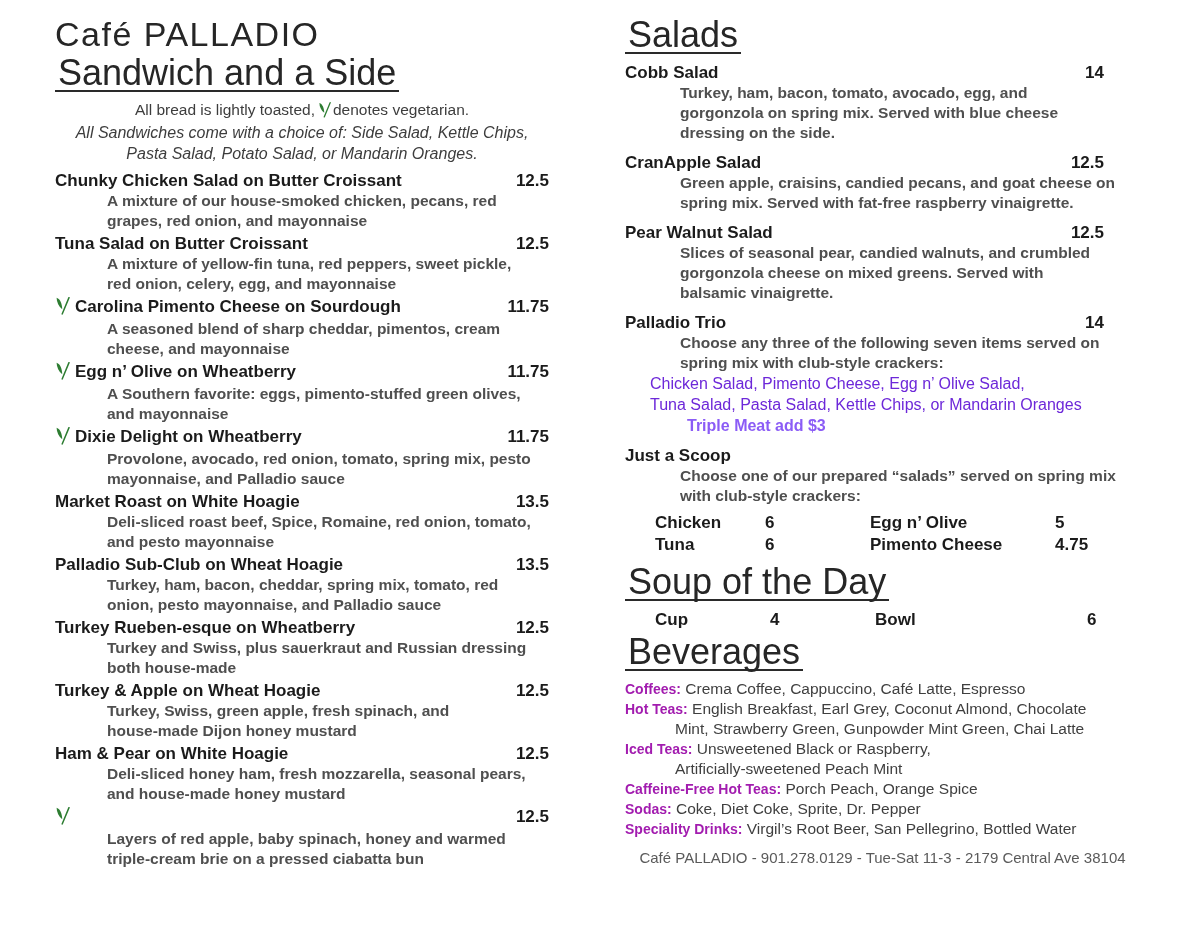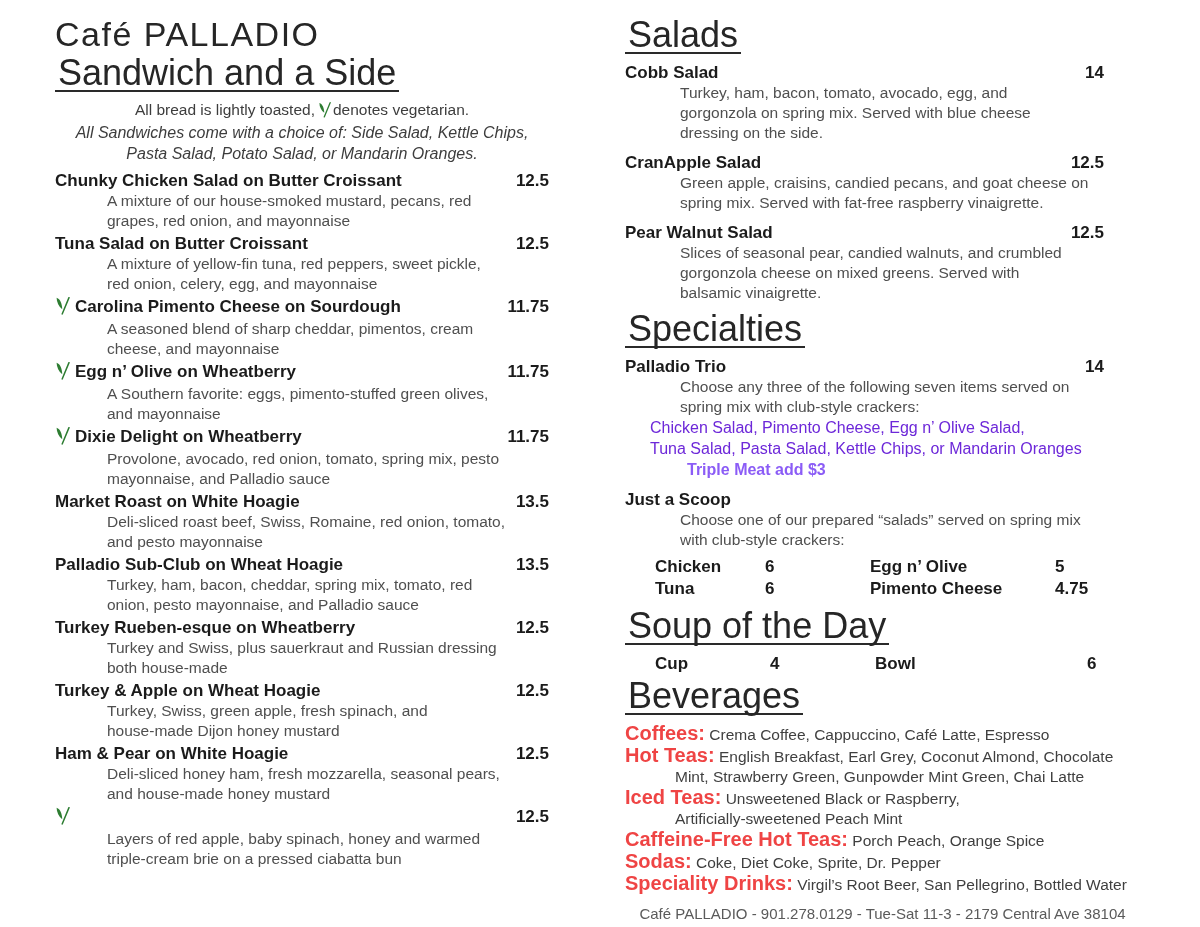--- a/index.html
+++ b/index.html
@@ -15,38 +15,38 @@
   .note{text-align:center;font-size:15.5px;line-height:20px;color:#3d3d3d;margin-top:8px;}
   .veg-inline svg{vertical-align:-3px;margin:0 2px 0 3px;}
   .choice-note{text-align:center;font-style:italic;font-size:16px;line-height:21px;color:#3d3d3d;margin-top:2px;}
 
   .items{margin-top:6px;}
   .item{margin-bottom:2px;}
   .item-row{display:flex;align-items:baseline;font-weight:700;font-size:17px;line-height:21px;color:#1b1b1b;}
   .veg-mark{flex:0 0 auto;margin-right:5px;align-self:center;position:relative;top:1px;}
   .item-name{white-space:nowrap;}
   .item-price{margin-left:auto;}
-  .item-desc{padding-left:52px;font-size:15.5px;line-height:20px;color:#4f4f4f;white-space:pre-line;}
+  .item-desc{padding-left:52px;font-size:15.5px;line-height:20px;color:#4f4f4f;white-space:pre-line;font-weight:bold;}
 
   .col-right .item{margin-bottom:9px;}
   .col-right .item-row{padding-right:36px;}
   .col-right .item-desc{padding-left:55px;}
   .col-right .section-heading{margin:4px 0 8px;}
   .col-right .section-heading.first{margin-top:0;}
 
   .options-line{font-size:16px;line-height:21px;color:#6d28d9;padding-left:25px;white-space:pre-line;}
   .addon{font-weight:700;font-size:16px;line-height:21px;color:#8b5cf6;padding-left:62px;}
 
   .grid-scoop,.grid-soup{display:grid;font-weight:700;font-size:17px;line-height:22px;color:#1b1b1b;padding-left:30px;}
   .grid-scoop{grid-template-columns:110px 105px 185px auto;margin:6px 0 2px;}
   .grid-soup{grid-template-columns:115px 105px 212px auto;margin:0 0 2px;}
 
   .bev{margin-top:4px;width:512px;}
   .bev-line{font-size:15.5px;line-height:20px;color:#3f3f3f;}
-  .bev-label{font-weight:700;font-size:20px;color:#ef4444;}
+  .bev-label{font-weight:700;font-size:14px;color:#a21caf;}
   .bev-cont{padding-left:50px;font-size:15.5px;line-height:20px;color:#3f3f3f;}
 
   .footer{margin-top:9px;text-align:center;font-size:15px;line-height:19px;color:#5a5a5a;}
 </style>
 </head>
 <body>
 
 <div class="page">
 
   <div class="col-left">
@@ -62,21 +62,21 @@
     </div>
     <div class="choice-note">All Sandwiches come with a choice of: Side Salad, Kettle Chips, Pasta Salad, Potato Salad, or Mandarin Oranges.</div>
 
     <div class="items">
 
       <div class="item">
         <div class="item-row">
           <span class="item-name">Chunky Chicken Salad on Butter Croissant</span>
           <span class="item-price">12.5</span>
         </div>
-        <div class="item-desc">A mixture of our house-smoked mustard, pecans, red
+        <div class="item-desc">A mixture of our house-smoked chicken, pecans, red
 grapes, red onion, and mayonnaise</div>
       </div>
 
       <div class="item">
         <div class="item-row">
           <span class="item-name">Tuna Salad on Butter Croissant</span>
           <span class="item-price">12.5</span>
         </div>
         <div class="item-desc">A mixture of yellow-fin tuna, red peppers, sweet pickle,
 red onion, celery, egg, and mayonnaise</div>
@@ -119,21 +119,21 @@
         </div>
         <div class="item-desc">Provolone, avocado, red onion, tomato, spring mix, pesto
 mayonnaise, and Palladio sauce</div>
       </div>
 
       <div class="item">
         <div class="item-row">
           <span class="item-name">Market Roast on White Hoagie</span>
           <span class="item-price">13.5</span>
         </div>
-        <div class="item-desc">Deli-sliced roast beef, Swiss, Romaine, red onion, tomato,
+        <div class="item-desc">Deli-sliced roast beef, Spice, Romaine, red onion, tomato,
 and pesto mayonnaise</div>
       </div>
 
       <div class="item">
         <div class="item-row">
           <span class="item-name">Palladio Sub-Club on Wheat Hoagie</span>
           <span class="item-price">13.5</span>
         </div>
         <div class="item-desc">Turkey, ham, bacon, cheddar, spring mix, tomato, red
 onion, pesto mayonnaise, and Palladio sauce</div>
@@ -209,23 +209,20 @@
     <div class="item">
       <div class="item-row">
         <span class="item-name">Pear Walnut Salad</span>
         <span class="item-price">12.5</span>
       </div>
       <div class="item-desc">Slices of seasonal pear, candied walnuts, and crumbled
 gorgonzola cheese on mixed greens. Served with
 balsamic vinaigrette.</div>
     </div>
 
-    <div class="section-heading">
-      <span class="u">Specialties</span>
-    </div>
 
     <div class="item">
       <div class="item-row">
         <span class="item-name">Palladio Trio</span>
         <span class="item-price">14</span>
       </div>
       <div class="item-desc">Choose any three of the following seven items served on
 spring mix with club-style crackers:</div>
       <div class="options-line">Chicken Salad, Pimento Cheese, Egg n’ Olive Salad,
 Tuna Salad, Pasta Salad, Kettle Chips, or Mandarin Oranges</div>

